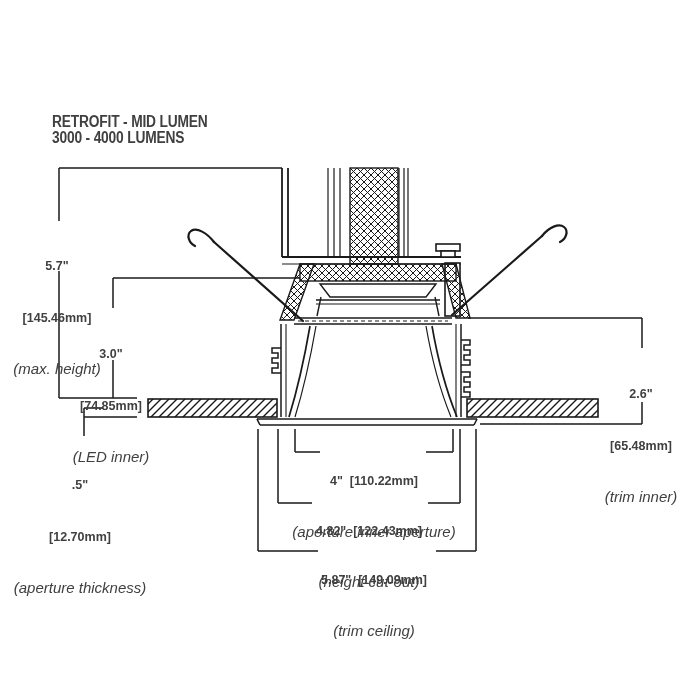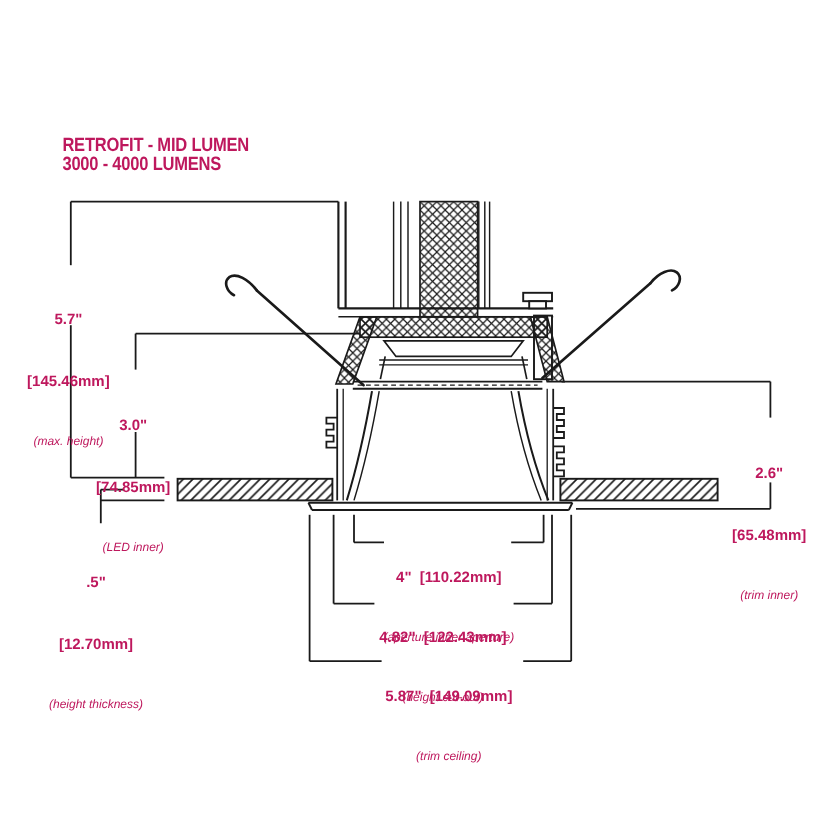--- a/index.html
+++ b/index.html
@@ -1,24 +1,24 @@
 <!DOCTYPE html>
 <html><head>
 <meta charset="utf-8">
 <style>
   html,body{margin:0;padding:0;background:#ffffff;}
   #stage{position:relative;width:700px;height:700px;background:#ffffff;overflow:hidden;
-         font-family:"Liberation Sans", sans-serif;color:#be185d;}
+         font-family:"Liberation Sans", sans-serif;color:#404040;}
   #drawing{position:absolute;left:0;top:0;}
   .title{position:absolute;left:52px;top:114px;font-weight:bold;font-size:16px;
          line-height:15.5px;white-space:nowrap;transform:scaleX(0.86);transform-origin:0 0;
          letter-spacing:-0.2px;}
   .dim-block{position:absolute;text-align:center;transform:translateX(-50%);white-space:pre;}
   .dim-in,.dim-mm{font-weight:bold;font-size:12.5px;line-height:16px;}
-  .dim-sub{font-style:italic;font-size:10px;line-height:13px;}
+  .dim-sub{font-style:italic;font-size:15px;line-height:13px;}
   .dim-val{font-weight:bold;font-size:12.5px;line-height:15px;}
 </style>
 </head>
 <body>
 
 <div id="stage">
 
   <svg id="drawing" width="700" height="700" viewBox="0 0 700 700">
     <defs>
       <pattern id="crosshatch" width="7" height="7" patternUnits="userSpaceOnUse">
@@ -153,21 +153,21 @@
 
   <div class="dim-block" style="left:111px;top:310px;">
     <div class="dim-in">3.0"</div>
     <div class="dim-mm">[74.85mm]</div>
     <div class="dim-sub">(LED inner)</div>
   </div>
 
   <div class="dim-block" style="left:80px;top:441px;">
     <div class="dim-in">.5"</div>
     <div class="dim-mm">[12.70mm]</div>
-    <div class="dim-sub">(height thickness)</div>
+    <div class="dim-sub">(aperture thickness)</div>
   </div>
 
   <div class="dim-block" style="left:641px;top:350px;">
     <div class="dim-in">2.6"</div>
     <div class="dim-mm">[65.48mm]</div>
     <div class="dim-sub">(trim inner)</div>
   </div>
 
   <div class="dim-block" style="left:374px;top:438px;">
     <div class="dim-val">4"  [110.22mm]</div>

